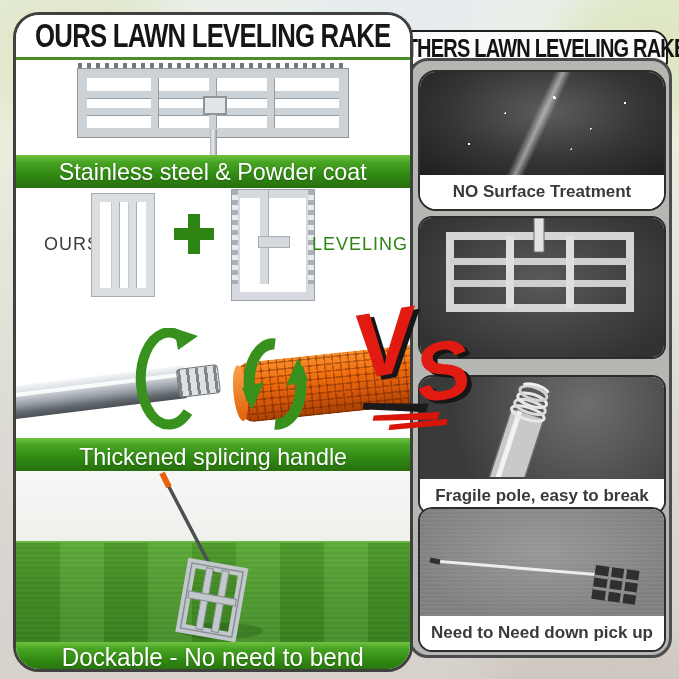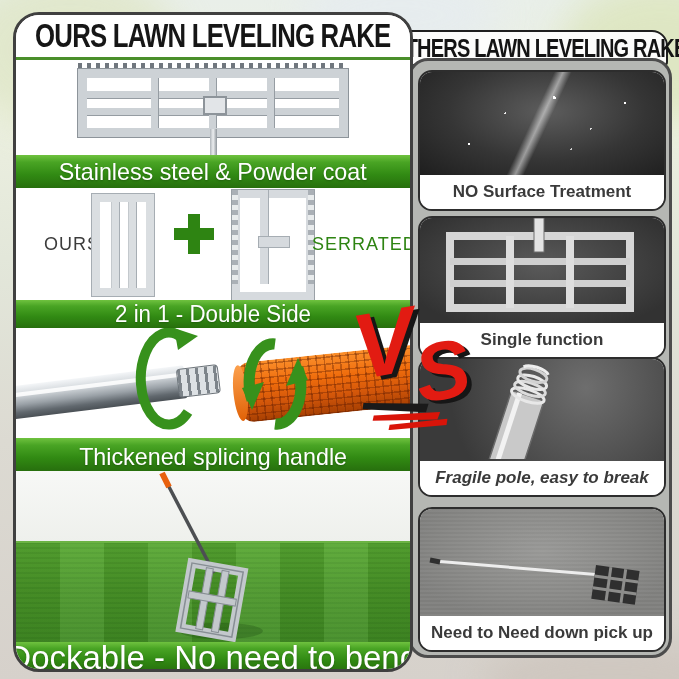--- a/index.html
+++ b/index.html
@@ -19,21 +19,21 @@
       display:flex;align-items:center;justify-content:center;background:#fff;}
   .ours-title{font-weight:bold;font-size:33px;color:#161616;letter-spacing:-1px;
       transform:scaleX(.78);white-space:nowrap;}
   .banner{position:absolute;left:0;width:100%;display:flex;align-items:center;justify-content:center;
       background:linear-gradient(180deg,#6fc23f 0%,#49a424 22%,#318a13 60%,#276f0d 100%);
       color:#fff;font-weight:normal;}
   .banner span{transform:scaleX(.97);white-space:nowrap;text-shadow:0 1px 2px rgba(0,0,0,.25);}
   .banner1{top:140px;height:33px;font-size:24px;}
   .banner2{top:285px;height:28px;font-size:23px;}
   .banner3{top:423px;height:33px;font-size:24px;align-items:flex-end;}
-  .banner4{top:627px;height:30px;font-size:34px;}
+  .banner4{top:627px;height:30px;font-size:25px;}
 
   
   .sec-rake{position:absolute;left:0;top:42px;width:394px;height:98px;}
   .teeth{position:absolute;left:62px;top:6px;width:270px;height:6px;
       background:repeating-linear-gradient(90deg,#70777e 0 4px,transparent 4px 9px);}
   .rake-head{position:absolute;left:62px;top:12px;width:252px;height:50px;background:#fff;
       border:9px solid #cdd2d6;outline:1.5px solid #8d949a;}
   .rail{position:absolute;left:0;width:100%;height:7px;background:#cdd2d6;border-bottom:1px solid #959ca2;}
   .post{position:absolute;top:0;width:7px;height:100%;background:#cdd2d6;border-right:1px solid #959ca2;}
   .bracket{position:absolute;left:116px;top:18px;width:20px;height:15px;background:#e2e5e8;
@@ -96,23 +96,23 @@
       display:flex;align-items:center;justify-content:center;}
   .others-title{font-weight:bold;font-size:25px;color:#141414;letter-spacing:-1px;
       transform:scaleX(.8);white-space:nowrap;margin-left:14px;}
   .others-panel{position:absolute;left:408px;top:58px;width:258px;height:594px;background:#b5b7b3;
       border:3px solid #4c4c4c;border-radius:20px;z-index:1;}
   .card{position:absolute;left:418px;width:244px;background:#fff;border:2px solid #2d2d2d;
       border-radius:14px;overflow:hidden;z-index:3;display:flex;flex-direction:column;}
   .card .photo{width:100%;flex:1;position:relative;overflow:hidden;}
   .card .caption{height:34px;background:#fff;display:flex;align-items:center;justify-content:center;
       font-size:17px;font-weight:600;color:#3a3a3a;}
-  .card1{top:70px;height:137px;}
+  .card1{top:70px;height:137px;border-radius:18px;}
   .card2{top:216px;height:139px;}
-  .card3{top:357px;height:136px;font-style:italic;}
+  .card3{top:375px;height:136px;}
   .card4{top:507px;height:141px;}
   .photo1{background:
       radial-gradient(2px 2px at 20% 70%,#fff 50%,transparent 51%),
       radial-gradient(2px 2px at 35% 40%,#eee 50%,transparent 51%),
       radial-gradient(3px 3px at 55% 25%,#fff 50%,transparent 51%),
       radial-gradient(2px 2px at 70% 55%,#ddd 50%,transparent 51%),
       radial-gradient(2px 2px at 84% 30%,#fff 50%,transparent 51%),
       radial-gradient(2px 2px at 62% 75%,#ccc 50%,transparent 51%),
       linear-gradient(115deg,transparent 46%,rgba(255,255,255,.5) 49%,transparent 52%),
       radial-gradient(ellipse at 52% 38%,#5d5d5d 0%,#353535 55%,#1e1e1e 100%);}
@@ -163,26 +163,23 @@
       <div class="vbar" style="left:11px"></div>
       <div class="vbar" style="left:28px"></div>
     </div>
     <div class="plus"></div>
     <div class="frame-serr">
       <div class="serr-edge" style="left:-8px"></div>
       <div class="serr-edge" style="right:-8px"></div>
       <div class="vbar"></div>
       <div class="serr-mid"></div>
     </div>
-    <div class="lbl-serr">SERRATED</div>
-  </div>
-
-  <div class="banner banner2">
-    <span>2 in 1 - Double Side</span>
-  </div>
+    <div class="lbl-serr">LEVELING</div>
+  </div>
+
 
   <div class="sec-handles">
     <div class="pole3">
       <div class="shine"></div>
       <div class="tip"></div>
     </div>
     <svg class="ring" viewBox="0 0 76 106">
       <path d="M50,10 A28,46 0 1 0 56,84" fill="none" stroke="#37911c" stroke-width="10"></path>
       <polygon points="42,0 66,8 46,22" fill="#37911c"></polygon>
     </svg>
@@ -237,21 +234,20 @@
   <div class="photo photo2">
     <svg width="240" height="103" viewBox="0 0 240 103">
       <rect x="30" y="18" width="180" height="72" fill="none" stroke="#d6d6d6" stroke-width="8"></rect>
       <rect x="30" y="40" width="180" height="7" fill="#cfcfcf"></rect>
       <rect x="30" y="62" width="180" height="7" fill="#cfcfcf"></rect>
       <rect x="86" y="18" width="8" height="72" fill="#dedede"></rect>
       <rect x="146" y="18" width="8" height="72" fill="#dedede"></rect>
       <rect x="114" y="0" width="10" height="34" fill="#e3e3e3" stroke="#6e6e6e" stroke-width="1"></rect>
     </svg>
   </div>
-  <div class="caption">Single function</div>
 </div>
 
 <div class="card card3">
   <div class="photo photo3">
     <svg width="240" height="100" viewBox="0 0 240 100">
       <g transform="translate(96,18) rotate(18)">
         <rect x="0" y="0" width="34" height="110" fill="none"></rect>
         <rect x="0" y="14" width="34" height="96" rx="4" fill="#c9c9c9" stroke="#6a6a6a" stroke-width="1.5"></rect>
         <rect x="6" y="14" width="5" height="96" fill="#f2f2f2"></rect>
         <ellipse cx="17" cy="14" rx="17" ry="6" fill="none" stroke="#e8e8e8" stroke-width="3"></ellipse>

